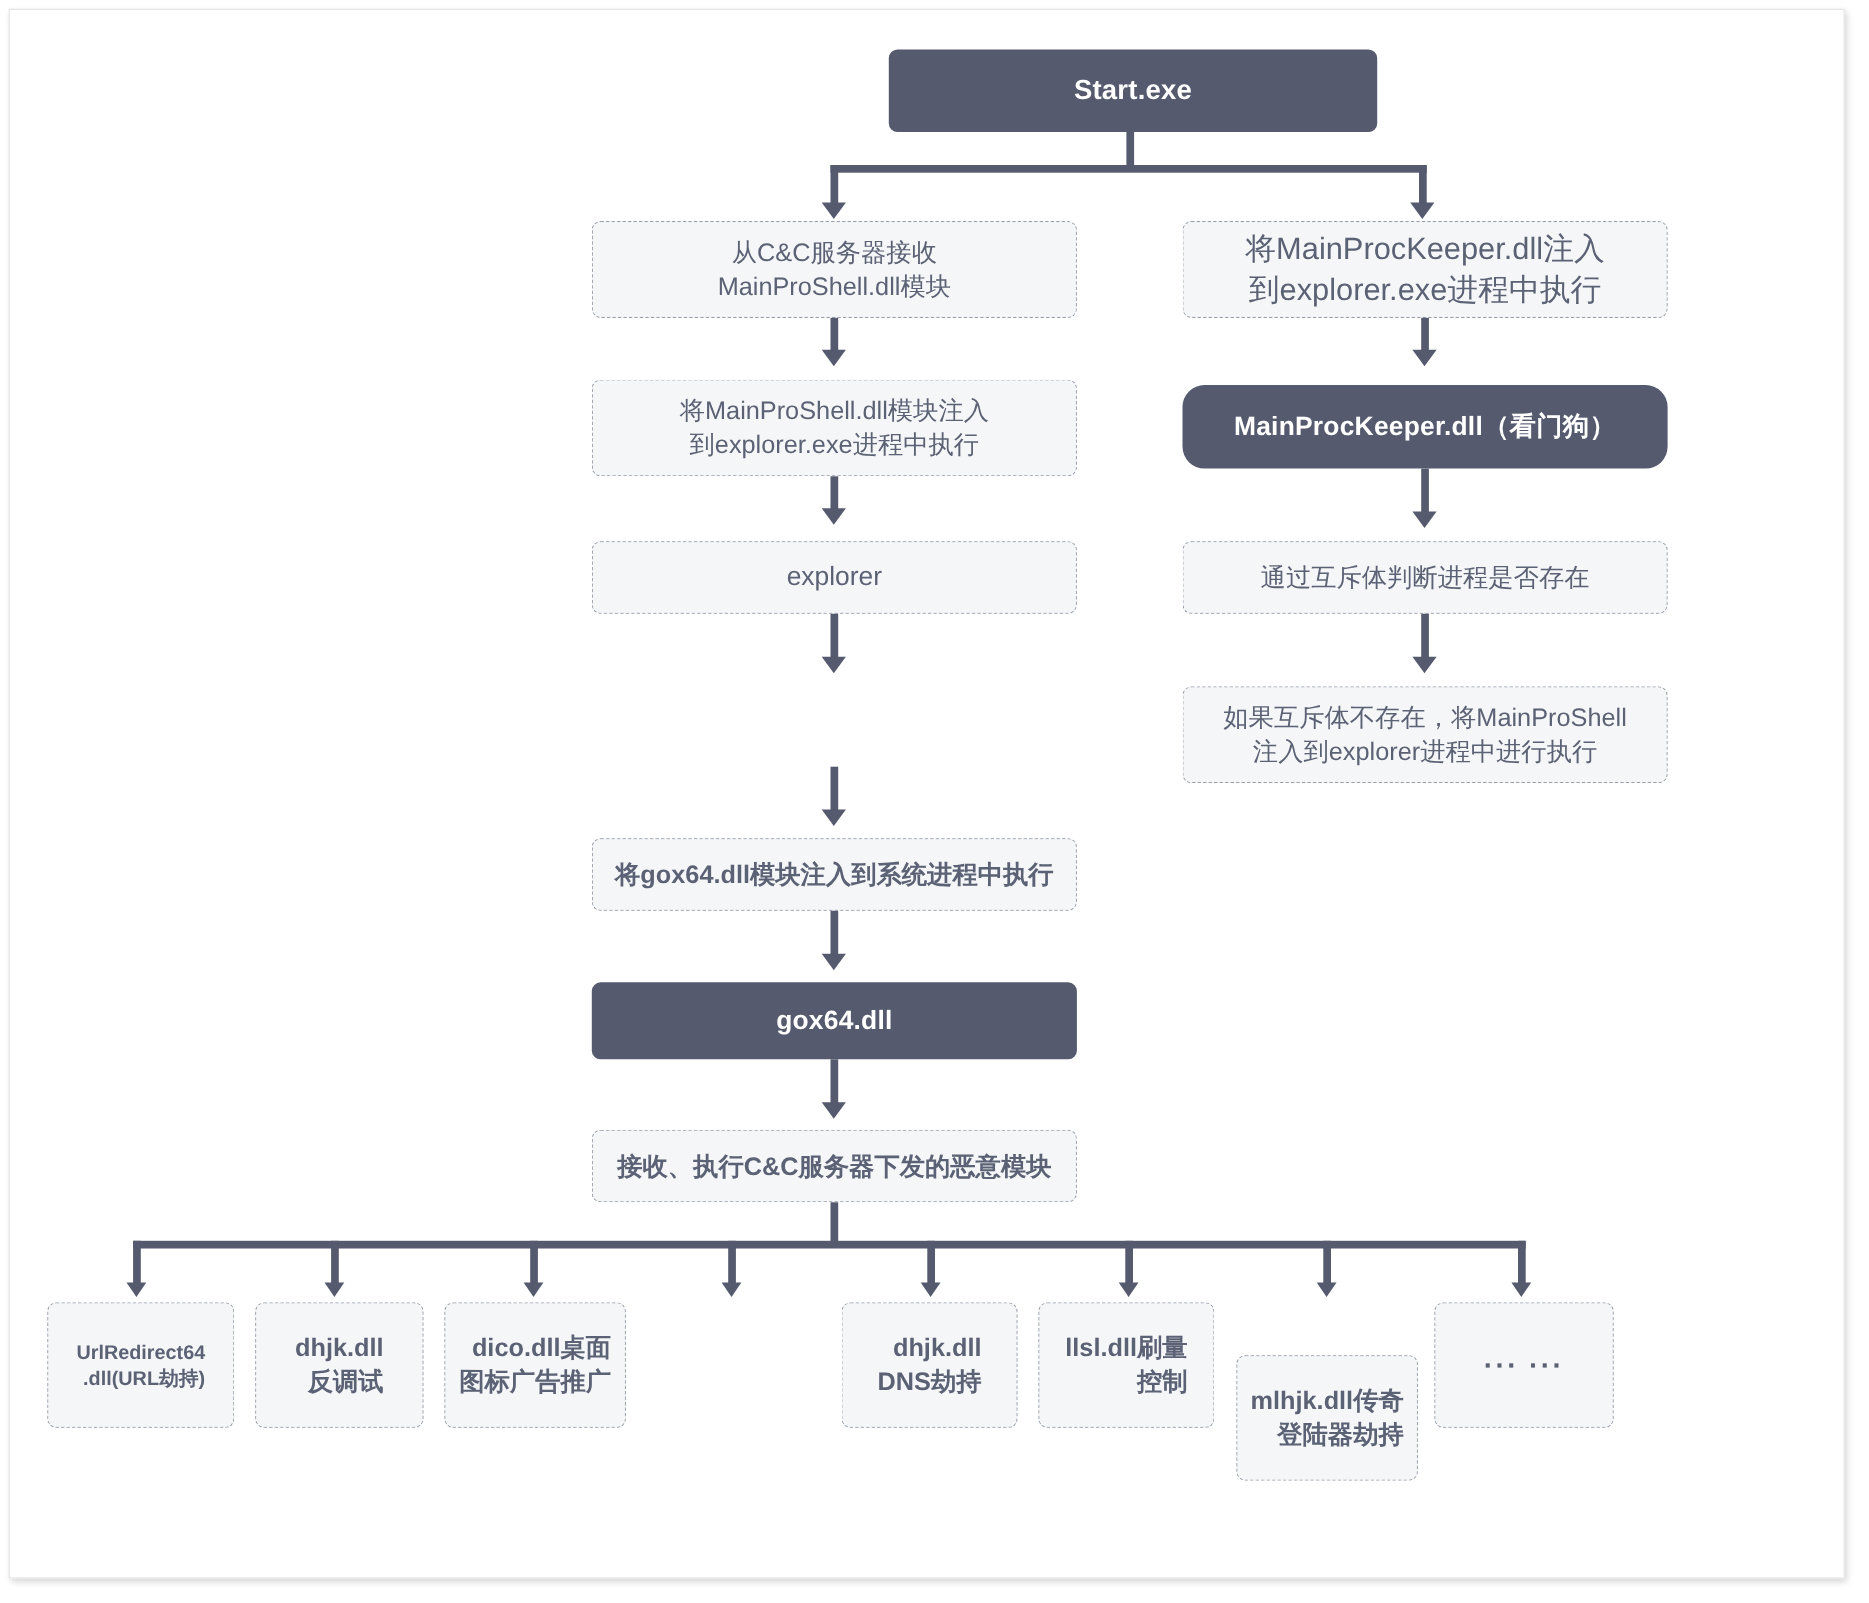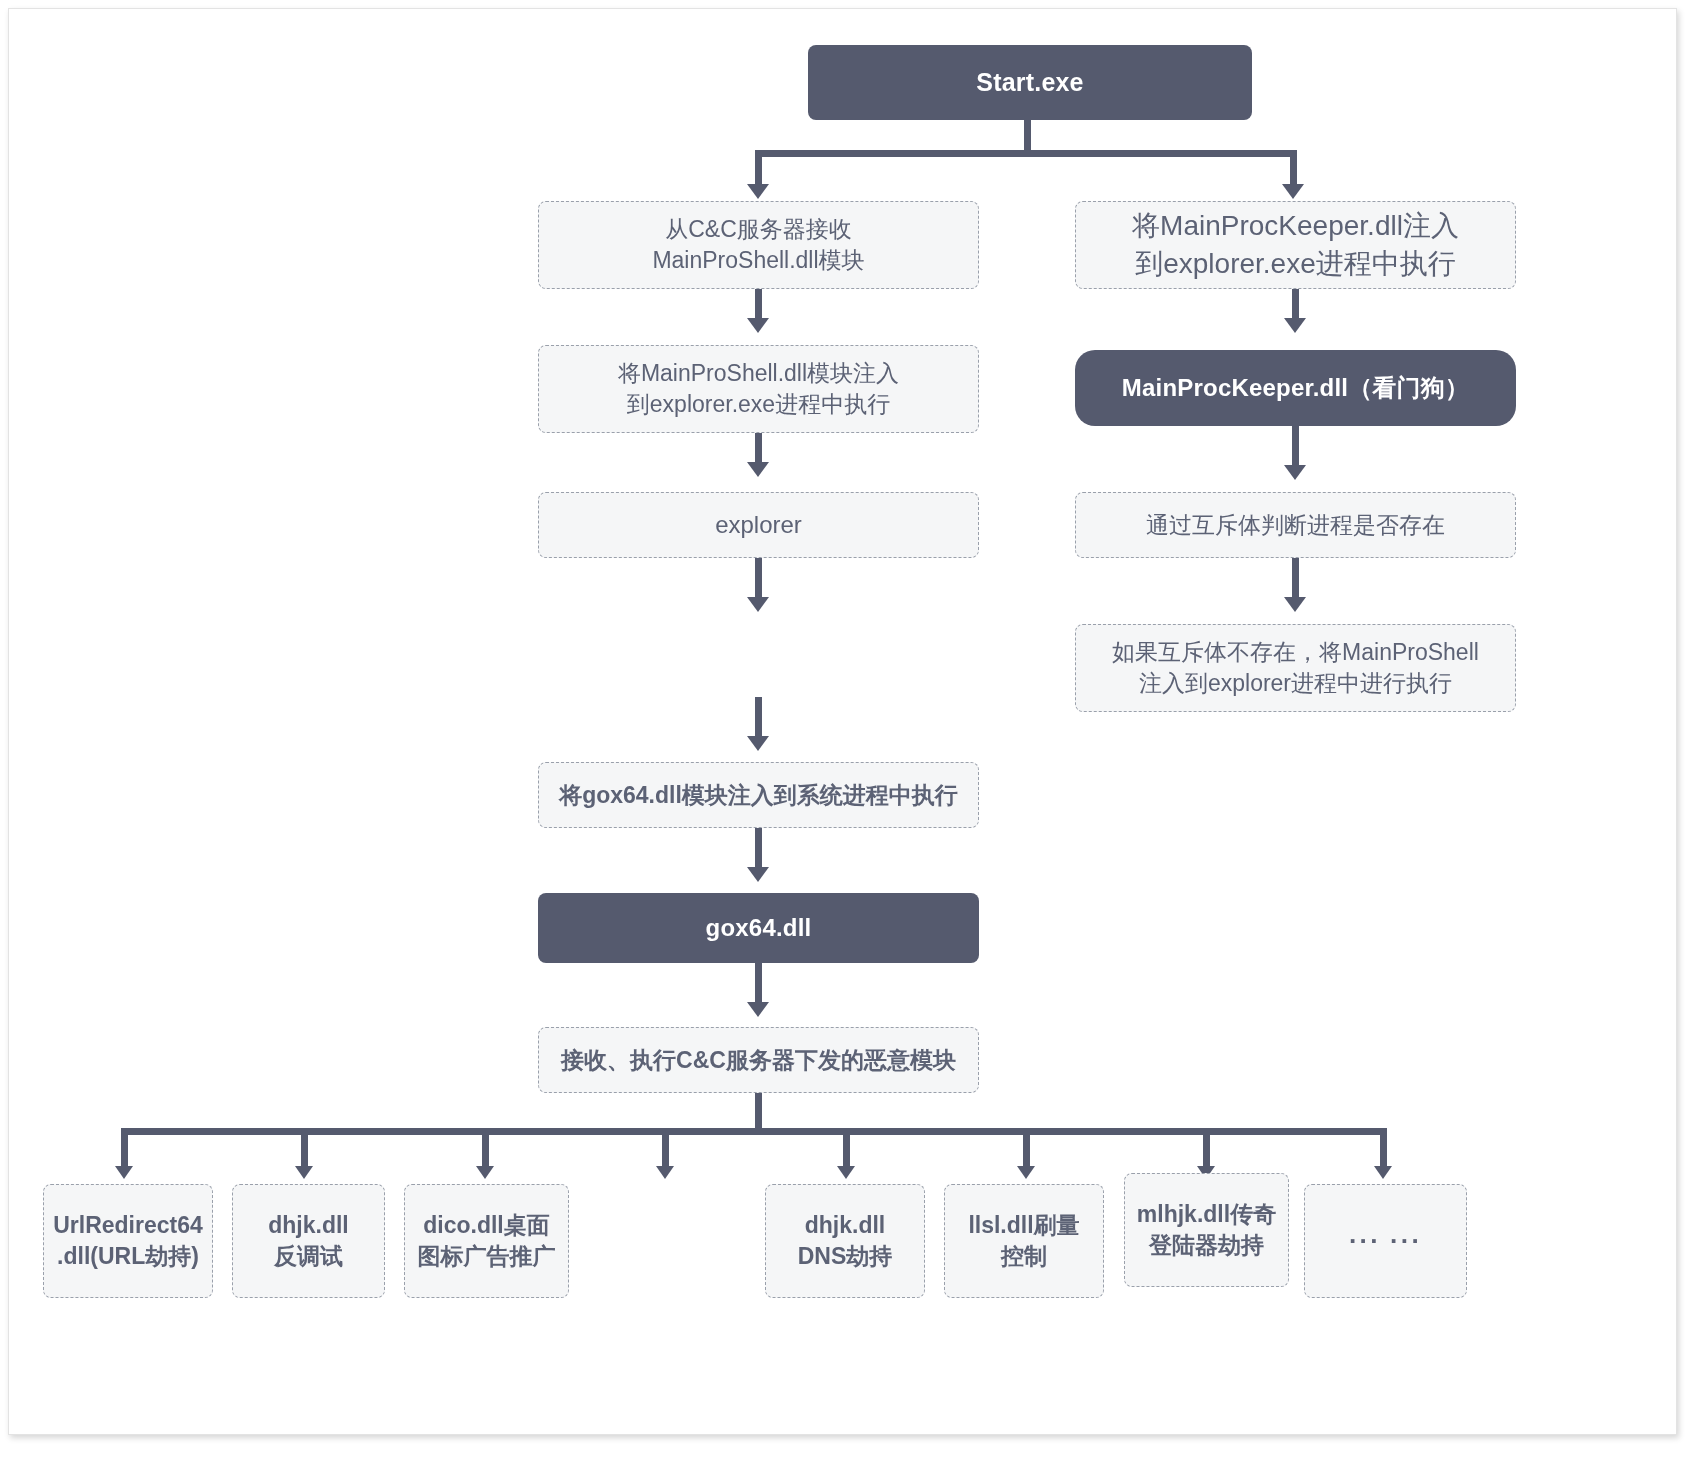--- a/index.html
+++ b/index.html
@@ -55,20 +55,21 @@
     font-weight: bold;
     letter-spacing: 0.2px;
   }
   .node.dashed {
     background: #f5f6f7;
     color: #5c6275;
     border: 1.6px dashed #9aa0ab;
   }
   .node.dashed.bold {
     font-weight: bold;
+    text-align: right;
   }
 
   
   .vline, .hline {
     position: absolute;
     background: #555a6e;
   }
   .arrow-head {
     position: absolute;
     width: 0; height: 0;
@@ -170,35 +171,35 @@
 
     <div class="vline" style="left:1023px; top:1128px; width:7px; height:40px;"></div>
     <div class="arrow-head small" style="left:1017px; top:1166px;"></div>
 
     <div class="vline" style="left:1203px; top:1128px; width:7px; height:40px;"></div>
     <div class="arrow-head small" style="left:1197px; top:1166px;"></div>
 
     <div class="vline" style="left:1380px; top:1128px; width:7px; height:40px;"></div>
     <div class="arrow-head small" style="left:1374px; top:1166px;"></div>
 
-    <div class="node dashed bold" style="left:43px; top:1184px; width:170px; height:114px; font-size:23px;">UrlRedirect64
+    <div class="node dashed bold" style="left:43px; top:1184px; width:170px; height:114px; font-size:18px;">UrlRedirect64
 .dll(URL劫持)</div>
 
     <div class="node dashed bold" style="left:232px; top:1184px; width:153px; height:114px; font-size:23px;">dhjk.dll
 反调试</div>
 
     <div class="node dashed bold" style="left:404px; top:1184px; width:165px; height:114px; font-size:23px;">dico.dll桌面
 图标广告推广</div>
 
 
     <div class="node dashed bold" style="left:765px; top:1184px; width:160px; height:114px; font-size:23px;">dhjk.dll
 DNS劫持</div>
 
     <div class="node dashed bold" style="left:944px; top:1184px; width:160px; height:114px; font-size:23px;">llsl.dll刷量
 控制</div>
 
-    <div class="node dashed bold" style="left:1124px; top:1173px; width:165px; height:114px; font-size:23px;">mlhjk.dll传奇
+    <div class="node dashed bold" style="left:1124px; top:1232px; width:165px; height:114px; font-size:23px;">mlhjk.dll传奇
 登陆器劫持</div>
 
     <div class="node dashed bold" style="left:1304px; top:1184px; width:163px; height:114px; font-size:26px; letter-spacing:2px;">··· ···</div>
 
   </div>
 </div>
 
 </body></html>

